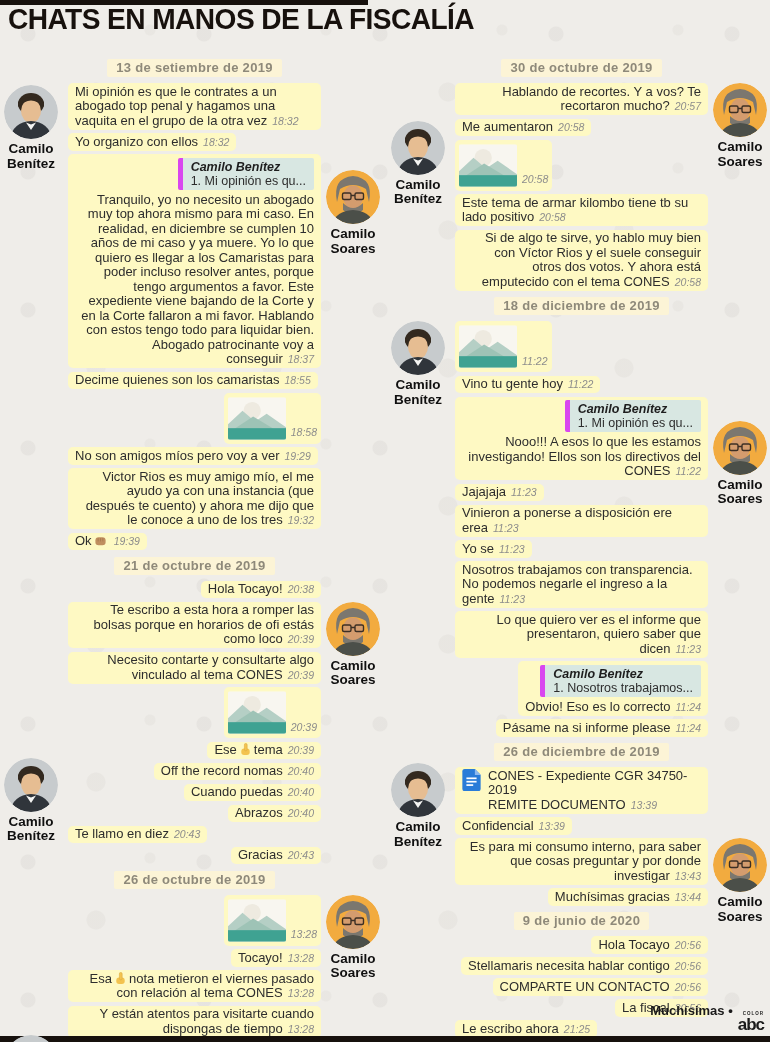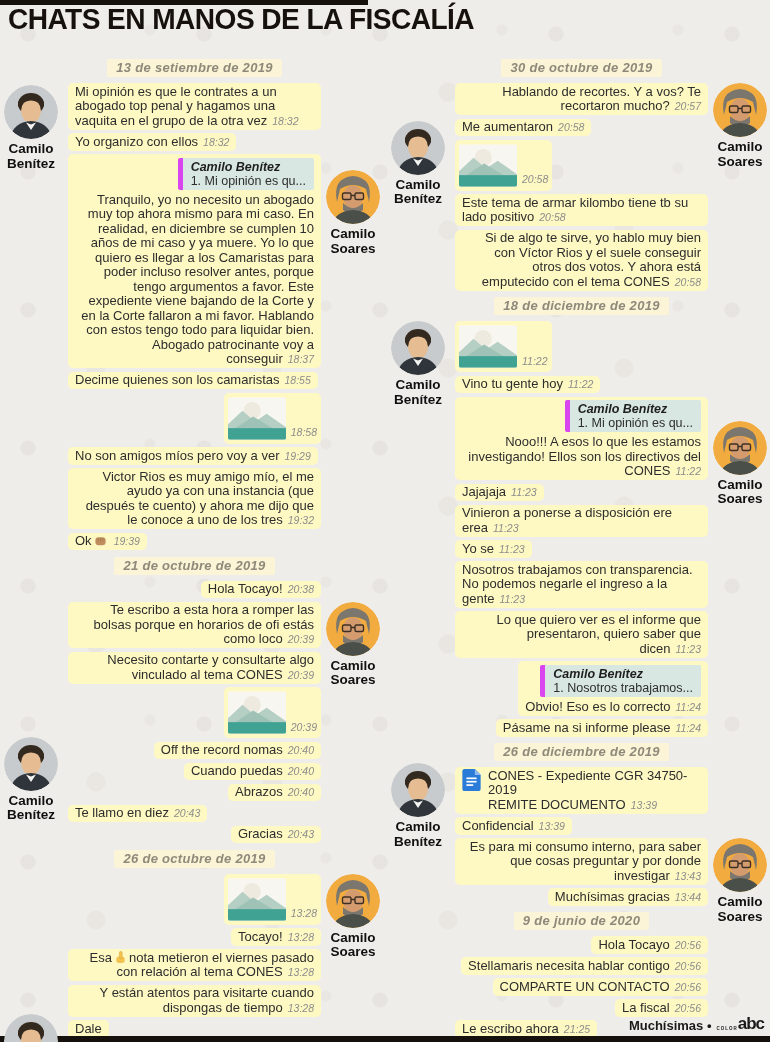--- a/index.html
+++ b/index.html
@@ -25,37 +25,37 @@
   .columns{position:absolute;top:50px;left:0;width:770px;display:flex;align-items:flex-start}
   .col{width:385px;box-sizing:border-box;display:flex;flex-direction:column;position:relative}
   .col-left{padding:6px 64px 0 68px}
   .col-right{padding:6px 62px 0 70px}
   .row{position:relative;margin-bottom:3.5px;display:flex;width:100%}
   .from-b{justify-content:flex-start}
   .from-s{justify-content:flex-end}
   .bubble{background:#fef9c3;border-radius:5px;padding:1.5px 7px;font-size:13px;line-height:14.5px;color:#2d2d2d;max-width:100%;box-sizing:border-box}
   .from-s .bubble{text-align:right}
   .date-row{justify-content:center;margin:3px 0 6px}
-  .date-pill{background:#fcf4d6;color:#8e897a;font-weight:bold;font-style:italic;font-size:13px;line-height:16px;padding:1px 9px;border-radius:2px;letter-spacing:.3px}
+  .date-pill{background:#fcf4d6;color:#8e897a;font-weight:bold;font-size:13px;line-height:16px;padding:1px 9px;border-radius:2px;letter-spacing:.3px}
   .time{font-style:italic;color:#8c8c8c;font-size:10.5px;margin-left:5px;white-space:nowrap}
   .quote{background:#d8e7e2;border-left:5px solid #d946ef;padding:2px 8px;margin:2px 0 3px;display:inline-block;text-align:left;border-radius:2px}
   .quote-name{font-weight:bold;font-style:italic;font-size:12.5px;color:#1e1e1e;line-height:14px}
   .quote-snippet{font-size:12.5px;color:#2d2d2d;line-height:14px}
   .img-bubble{display:flex;align-items:flex-end;padding:4px}
   .img-thumb{width:58px;height:43px;display:block;border-radius:2px}
   .doc-bubble{display:flex;align-items:flex-start;gap:7px;text-align:left}
   .doc-icon{width:19px;height:22px;flex:none}
   .emoji{width:13px;height:13px;vertical-align:-2px;margin:0 2px}
   .avatar-block{position:absolute;width:58px;text-align:center;z-index:4}
   .gutter-left{left:-66px}
   .gutter-right{right:-61px}
   .avatar{width:54px;height:54px;display:block;margin:0 auto;border-radius:50%}
   .avatar-name{font-weight:bold;font-size:13.5px;line-height:14.5px;color:#101010;margin-top:3px}
   .footer{position:absolute;bottom:9px;right:6px;display:flex;align-items:baseline;gap:5px;font-weight:bold;font-size:13px;color:#1a1a1a}
-  .abc-logo{display:inline-flex;flex-direction:row;align-items:flex-end;line-height:1}
+  .abc-logo{display:inline-flex;flex-direction:column;align-items:flex-end;line-height:1}
   .abc-sub{font-size:4.5px;letter-spacing:1px;text-transform:uppercase}
   .abc-main{font-size:17px;font-weight:800;letter-spacing:-1px}
 </style>
 </head>
 <body>
 
 <svg width="0" height="0" style="position:absolute" aria-hidden="true">
   <defs>
     <clipPath id="clip-av">
         <circle cx="27" cy="27" r="27"></circle>
@@ -208,20 +208,25 @@
 
     <div class="row from-s">
       <div class="bubble img-bubble">
         <svg class="img-thumb" viewBox="0 0 60 44">
             <use href="#img-ph"></use>
           </svg>
         <span class="time">20:39</span>
       </div>
     </div>
 
+    <div class="row from-s">
+      <div class="bubble"><span>Ese</span><svg class="emoji" viewBox="0 0 14 14">
+            <use href="#emoji-point"></use>
+          </svg><span>tema</span><span class="time">20:39</span></div>
+    </div>
 
     <div class="row from-s">
       <div class="bubble"><span>Off the record nomas</span><span class="time">20:40</span></div>
     </div>
 
     <div class="row from-s">
       <div class="bubble"><span>Cuando puedas</span><span class="time">20:40</span></div>
     </div>
 
     <div class="row from-s">

